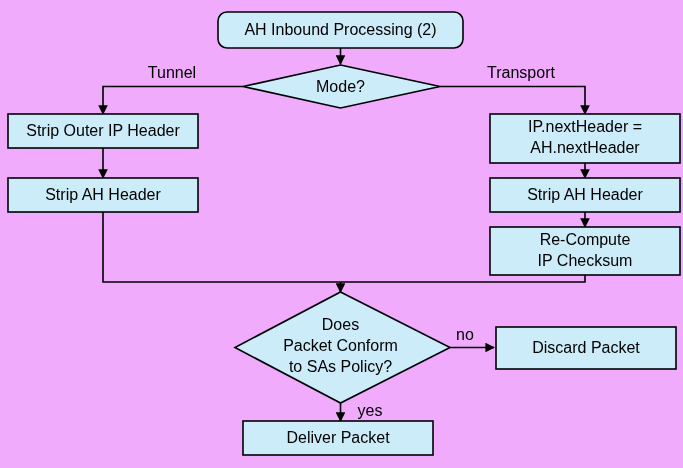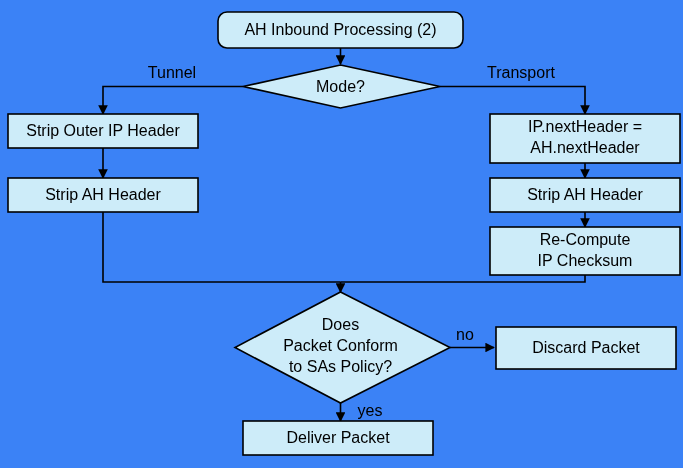--- a/index.html
+++ b/index.html
@@ -10,21 +10,21 @@
   body {
     width: 683px;
     height: 468px;
     overflow: hidden;
     font-family: "Liberation Sans", sans-serif;
   }
   #flow-root {
     position: relative;
     width: 683px;
     height: 468px;
-    background: #3b82f6;
+    background: #f0abfc;
     text-decoration: underline;
   }
   svg.flow {
     display: block;
     width: 683px;
     height: 468px;
   }
   .node-shape {
     fill: #cdecf9;
     stroke: #000000;

